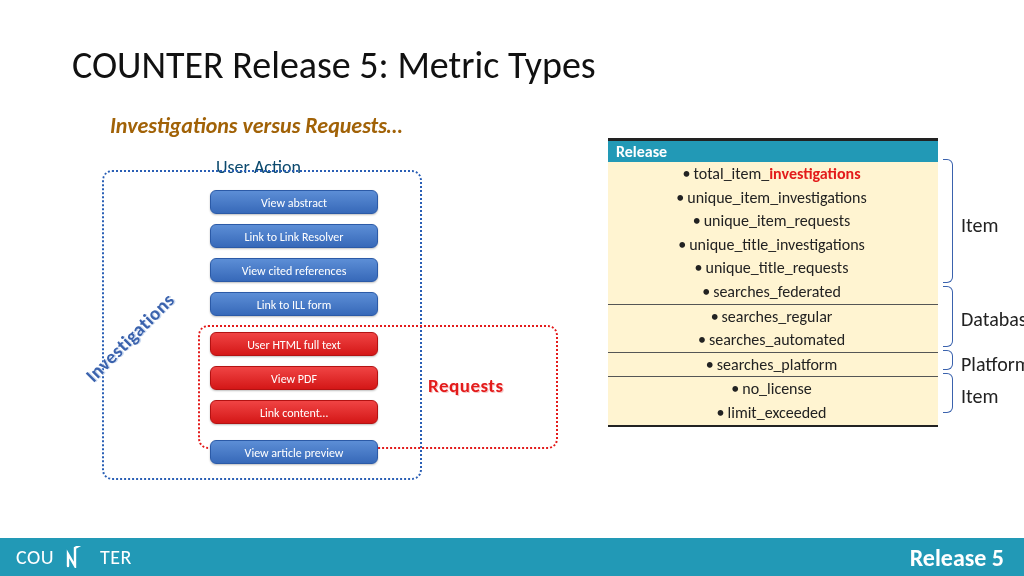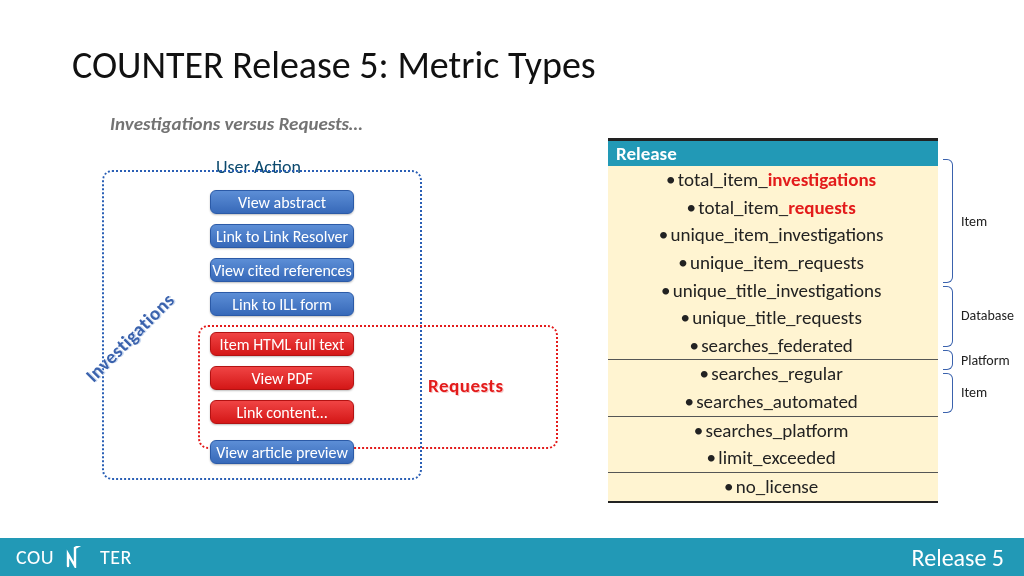--- a/index.html
+++ b/index.html
@@ -14,24 +14,24 @@
   .slide-title {
     position: absolute;
     left: 72px; top: 42px;
     font-size: 38px;
     font-weight: 400;
     color: #111;
   }
   .subtitle {
     position: absolute;
     left: 110px; top: 112px;
-    font-size: 19px;
+    font-size: 22px;
     font-style: italic;
     font-weight: 700;
-    color: #737373;
+    color: #a16207;
   }
   .user-action-label {
     position: absolute;
     left: 216px; top: 156px;
     font-size: 18px;
     color: #0c4a6e;
   }
   
   .inv-box {
     position: absolute;
@@ -64,44 +64,44 @@
     font-size: 19px;
     font-weight: 700;
     color: #e31b1b;
     text-shadow: 0 0 1px #fff, 1px 1px 0 #f5c2c2;
     letter-spacing: .5px;
   }
   
   .btn {
     position: absolute;
     left: 210px;
-    width: 144px; height: 24px;
+    width: 168px; height: 24px;
     border-radius: 6px;
     color: #fff;
-    font-size: 16px;
+    font-size: 12px;
     text-align: center;
     line-height: 24px;
     box-shadow: 0 1px 2px rgba(0,0,0,.25);
   }
   .btn.blue {
     background: linear-gradient(#5c8ed6, #3769b9);
     border: 1px solid #2b5aa7;
   }
   .btn.red {
     background: linear-gradient(#f04444, #d41717);
     border: 1px solid #b31212;
   }
   
   .release-table {
     position: absolute;
     left: 608px; top: 138px;
     width: 330px;
     border-top: 2px solid #222;
     border-bottom: 2px solid #222;
-    font-size: 19px;
+    font-size: 16px;
   }
   .release-head {
     background: #2299b6;
     color: #fff;
     font-weight: 700;
     padding: 1px 8px;
     border-top: 1px solid #222;
   }
   .release-body {
     background: #fff4d1;
@@ -127,38 +127,38 @@
     position: absolute;
     border-right: 1.5px solid #3a62ad;
     border-top: 1.5px solid #3a62ad;
     border-bottom: 1.5px solid #3a62ad;
     border-top-right-radius: 6px;
     border-bottom-right-radius: 6px;
     width: 10px;
   }
   .bracket-label {
     position: absolute;
-    font-size: 14px;
+    font-size: 20px;
     color: #222;
   }
   
   .footer {
     position: absolute;
     left: 0; bottom: 0;
     width: 100%; height: 38px;
     background: #2299b6;
     display: flex;
     align-items: center;
     justify-content: space-between;
     padding: 0 20px 0 16px;
   }
   .footer-right {
     color: #fff;
     font-size: 24px;
-    font-weight: 400;
+    font-weight: 700;
   }
   .footer-logo {
     color: #fff;
     font-size: 20px;
     font-weight: 400;
     display: flex;
     align-items: center;
     gap: 12px;
   }
   .logo-cou, .logo-ter { letter-spacing: .5px; }
@@ -179,40 +179,39 @@
 <div class="inv-box"></div>
 <div class="inv-label">Investigations</div>
 
 <div class="req-box"></div>
 <div class="req-label">Requests</div>
 
 <div class="btn blue" style="top:190px">View abstract</div>
 <div class="btn blue" style="top:224px">Link to Link Resolver</div>
 <div class="btn blue" style="top:258px">View cited references</div>
 <div class="btn blue" style="top:292px">Link to ILL form</div>
-<div class="btn red" style="top:332px">Item HTML full text</div>
+<div class="btn red" style="top:332px">User HTML full text</div>
 <div class="btn red" style="top:366px">View PDF</div>
 <div class="btn red" style="top:400px">Link content…</div>
 <div class="btn blue" style="top:440px">View article preview</div>
 
 <div class="release-table">
   <div class="release-head">Release</div>
   <div class="release-body">
     <div class="release-row bullet"><span>total_item_</span><span class="em-red">investigations</span></div>
-    <div class="release-row bullet"><span>total_item_</span><span class="em-red">requests</span></div>
     <div class="release-row bullet">unique_item_investigations</div>
     <div class="release-row bullet">unique_item_requests</div>
     <div class="release-row bullet">unique_title_investigations</div>
     <div class="release-row bullet">unique_title_requests</div>
     <div class="release-row bullet">searches_federated</div>
     <div class="release-row bullet sep">searches_regular</div>
     <div class="release-row bullet">searches_automated</div>
     <div class="release-row bullet sep">searches_platform</div>
+    <div class="release-row bullet sep">no_license</div>
     <div class="release-row bullet">limit_exceeded</div>
-    <div class="release-row bullet sep">no_license</div>
   </div>
 </div>
 
 <div class="bracket" style="top:159px;height:124px;left:943px"></div>
 <div class="bracket-label" style="top:213px;left:961px">Item</div>
 
 <div class="bracket" style="top:286px;height:61px;left:943px"></div>
 <div class="bracket-label" style="top:307px;left:961px">Database</div>
 
 <div class="bracket" style="top:350px;height:20px;left:943px"></div>

